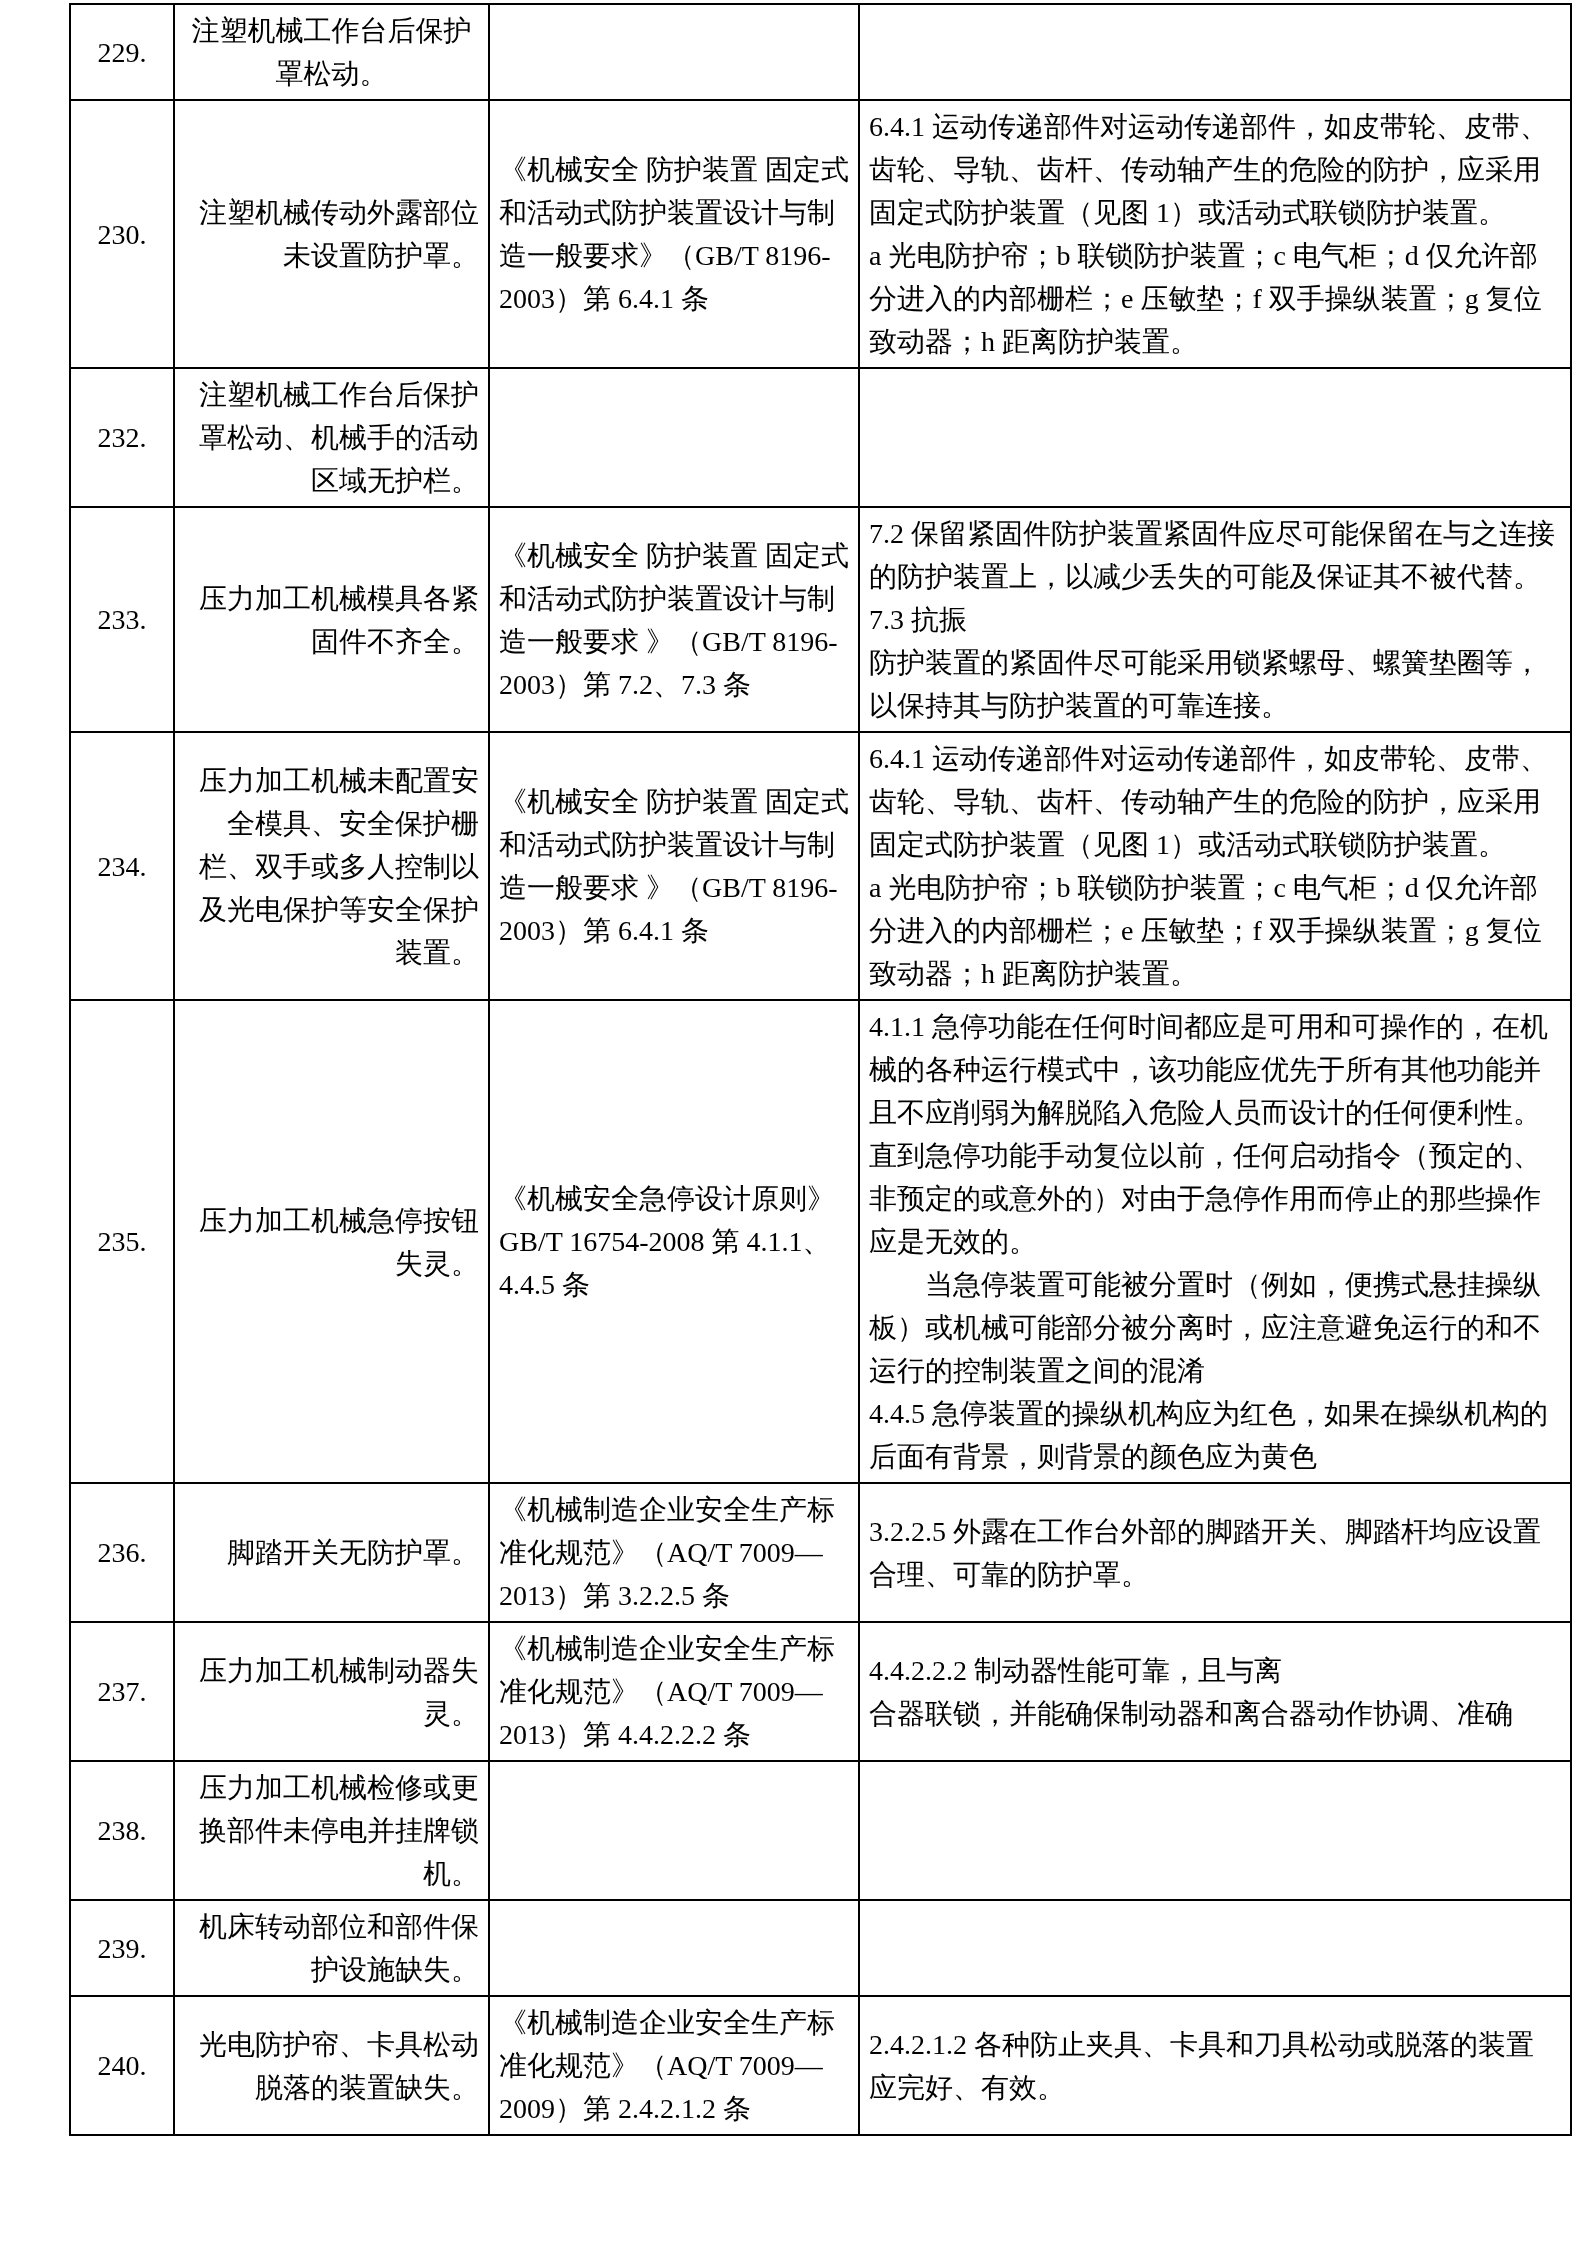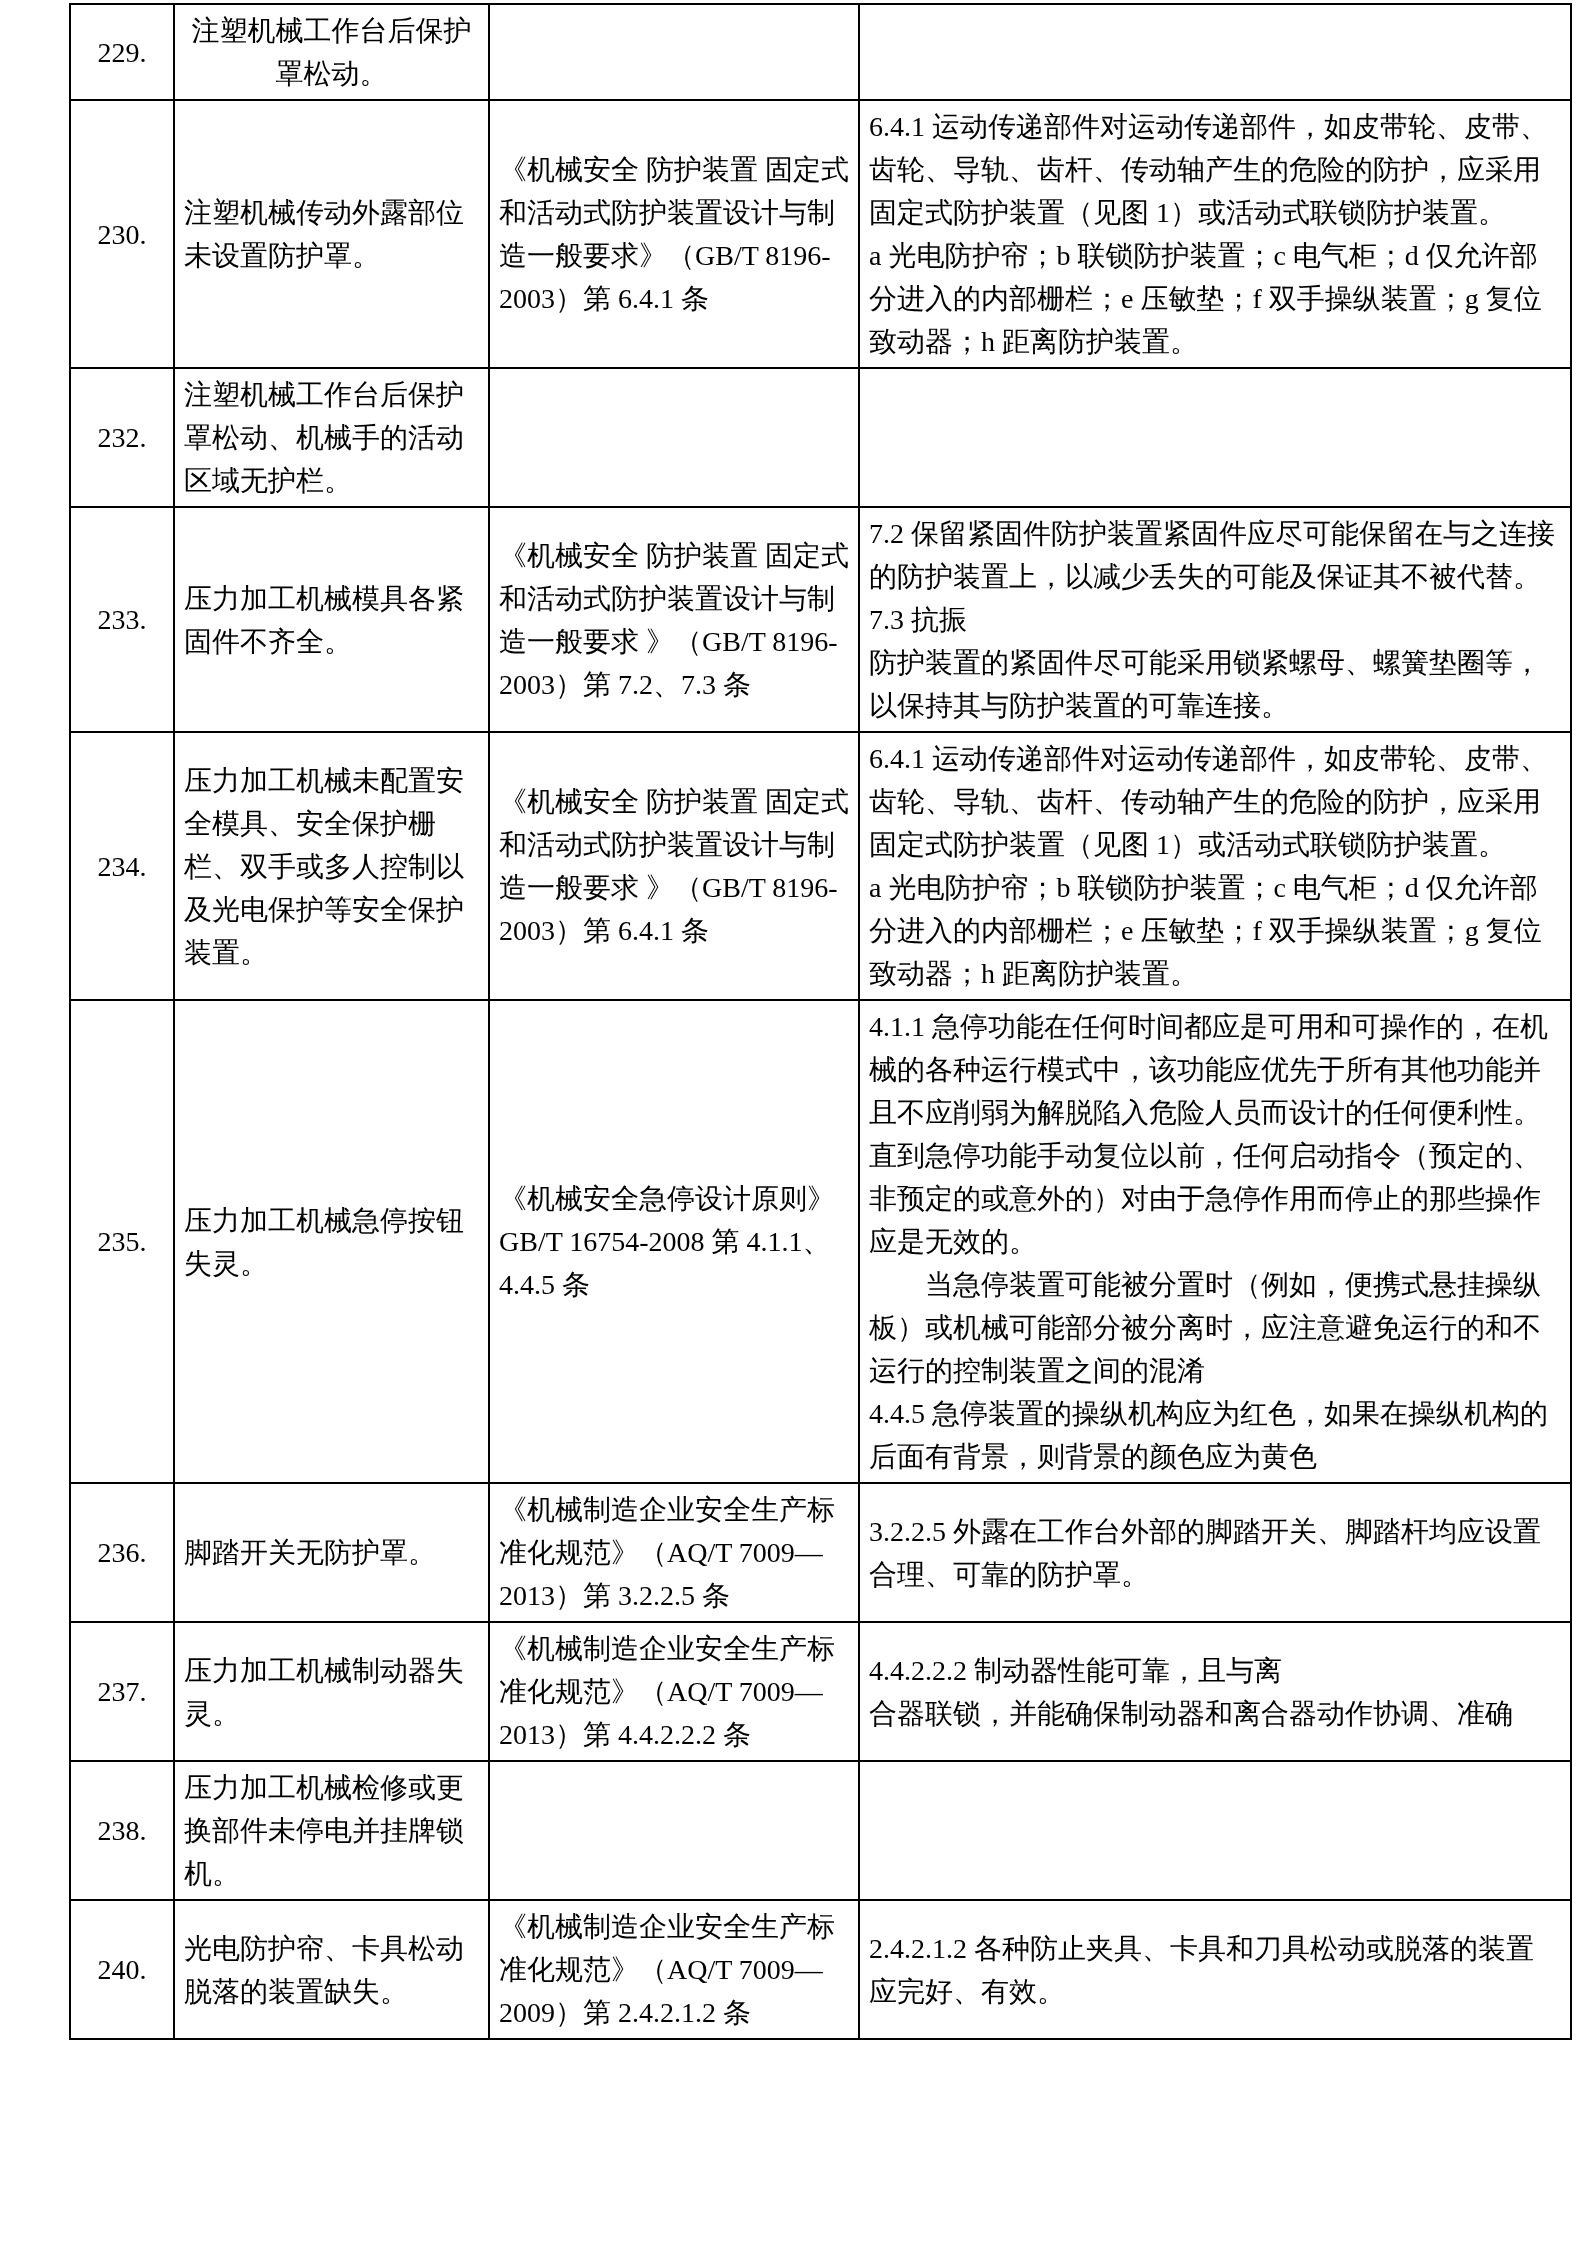--- a/index.html
+++ b/index.html
@@ -31,21 +31,21 @@
     padding: 4px 9px;
     box-sizing: border-box;
     word-break: normal;
     overflow-wrap: break-word;
   }
   td.c-num {
     text-align: center;
     padding: 4px 2px;
   }
   td.c-problem {
-    text-align: left;
+    text-align: right;
   }
   td.c-problem.center {
     text-align: center;
   }
   td.c-standard {
     text-align: left;
     white-space: pre-wrap;
     margin-top: 11px;
   }
   td.c-clause {
@@ -122,20 +122,26 @@
     <td class="c-clause">4.4.2.2.2 制动器性能可靠，且与离
 合器联锁，并能确保制动器和离合器动作协调、准确</td>
   </tr>
         <tr>
     <td class="c-num">238.</td>
     <td class="c-problem">压力加工机械检修或更换部件未停电并挂牌锁机。</td>
     <td class="c-standard"></td>
     <td class="c-clause"></td>
   </tr>
         <tr>
+    <td class="c-num">239.</td>
+    <td class="c-problem">机床转动部位和部件保护设施缺失。</td>
+    <td class="c-standard"></td>
+    <td class="c-clause"></td>
+  </tr>
+        <tr>
     <td class="c-num">240.</td>
     <td class="c-problem">光电防护帘、卡具松动脱落的装置缺失。</td>
     <td class="c-standard">《机械制造企业安全生产标准化规范》（AQ/T 7009—2009）第 2.4.2.1.2 条</td>
     <td class="c-clause">2.4.2.1.2 各种防止夹具、卡具和刀具松动或脱落的装置应完好、有效。</td>
   </tr>
       </tbody>
   </table>
 </div>
 
 </body></html>

